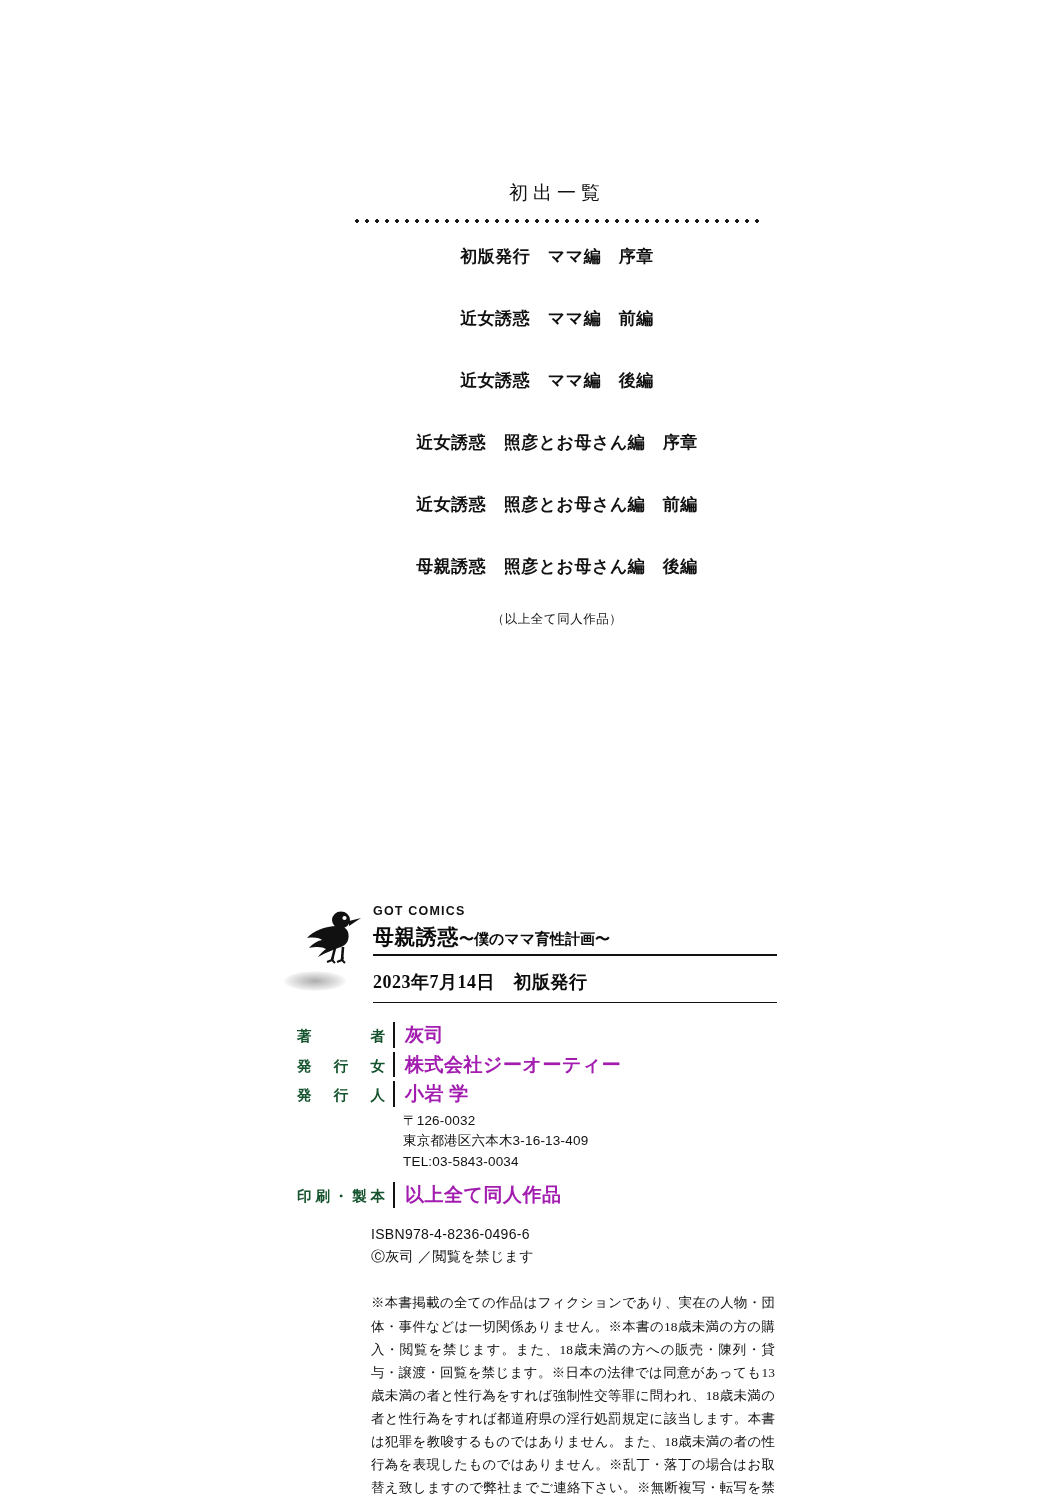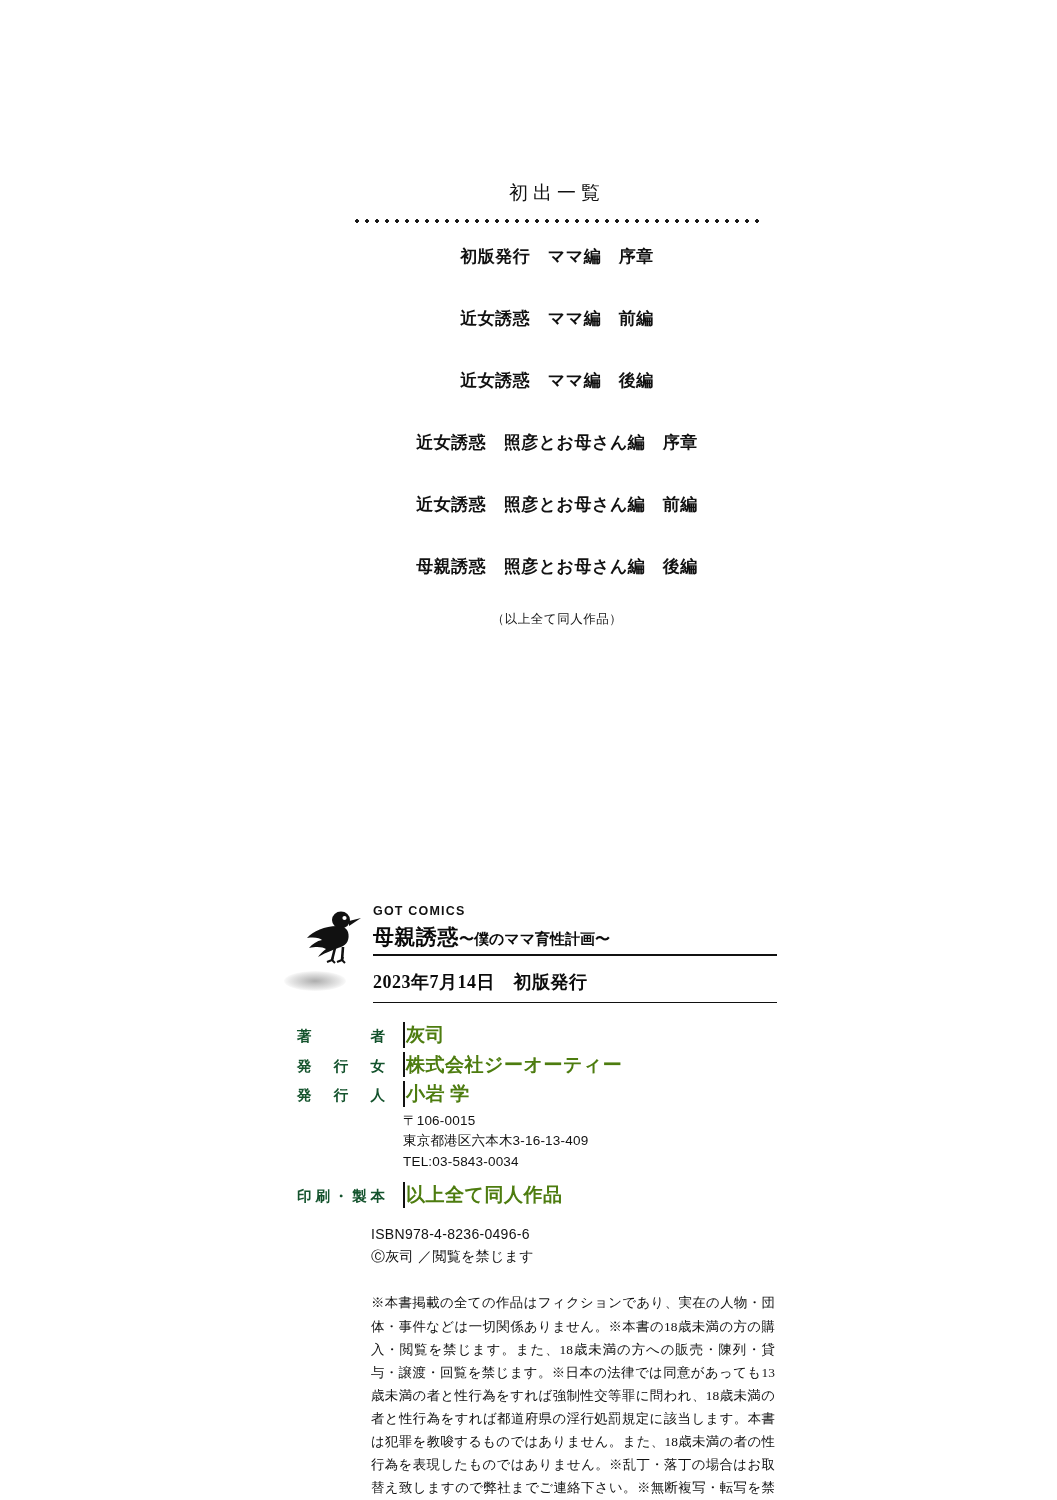--- a/index.html
+++ b/index.html
@@ -151,27 +151,26 @@
     text-align-last: justify;
     font-size: 14.5px;
     font-weight: bold;
     color: #14532d;
     padding-right: 8px;
     padding-top: 5px;
     box-sizing: border-box;
   }
   .staff-value {
     border-left: 2px solid #111;
-    padding-left: 1px;
+    padding-left: 10px;
     font-size: 19px;
     font-weight: bold;
-    color: #4d7c0f;
+    color: #a21caf;
     line-height: 1.35;
     letter-spacing: 0.5px;
-    margin-left: 10px;
   }
   .addr-block {
     margin-left: 106px;
     font-family: "Liberation Sans", sans-serif;
     font-size: 13.5px;
     line-height: 1.52;
     color: #111;
     margin-top: 2px;
     margin-bottom: 10px;
     letter-spacing: 0.2px;
@@ -260,21 +259,21 @@
       <span class="staff-label">発行女</span>
       <span class="staff-value">株式会社ジーオーティー</span>
     </div>
 
     <div class="staff-row">
       <span class="staff-label">発行人</span>
       <span class="staff-value">小岩 学</span>
     </div>
 
     <div class="addr-block">
-      <div>〒106-0015</div>
+      <div>〒126-0032</div>
       <div>東京都港区六本木3-16-13-409</div>
       <div>TEL:03-5843-0034</div>
     </div>
 
     <div class="staff-row print">
       <span class="staff-label">印刷・製本</span>
       <span class="staff-value">以上全て同人作品</span>
     </div>
 
   </div>

